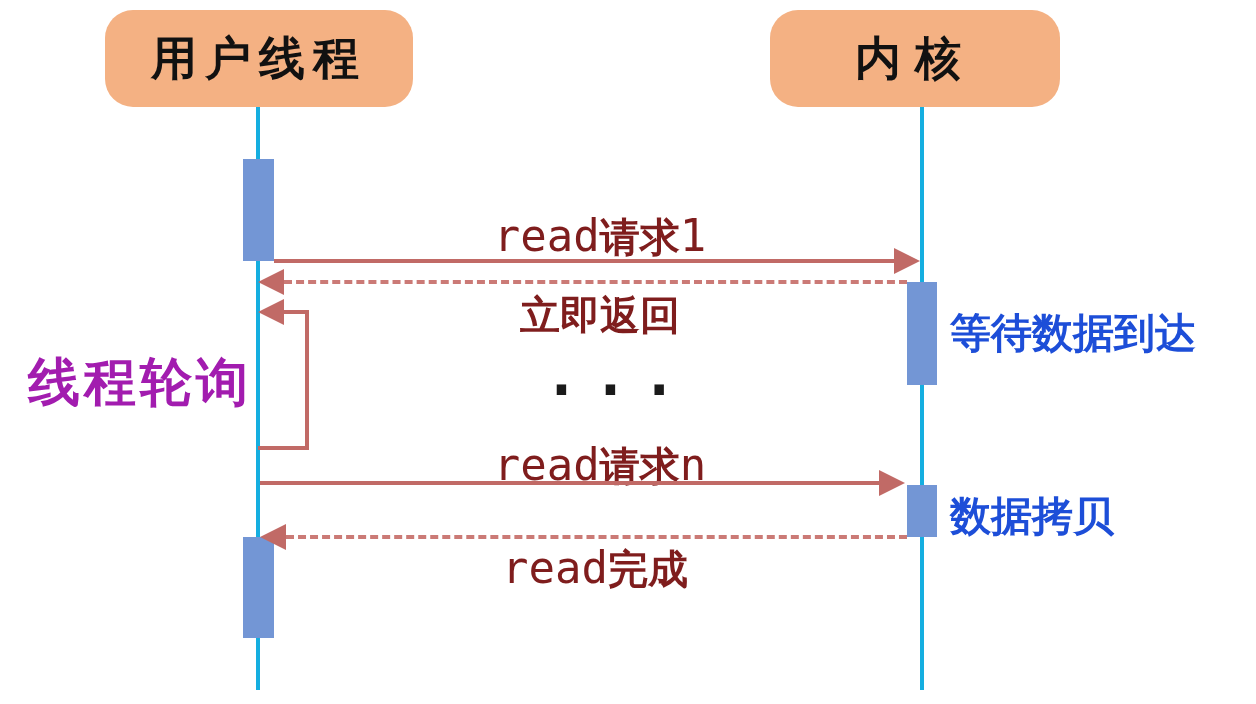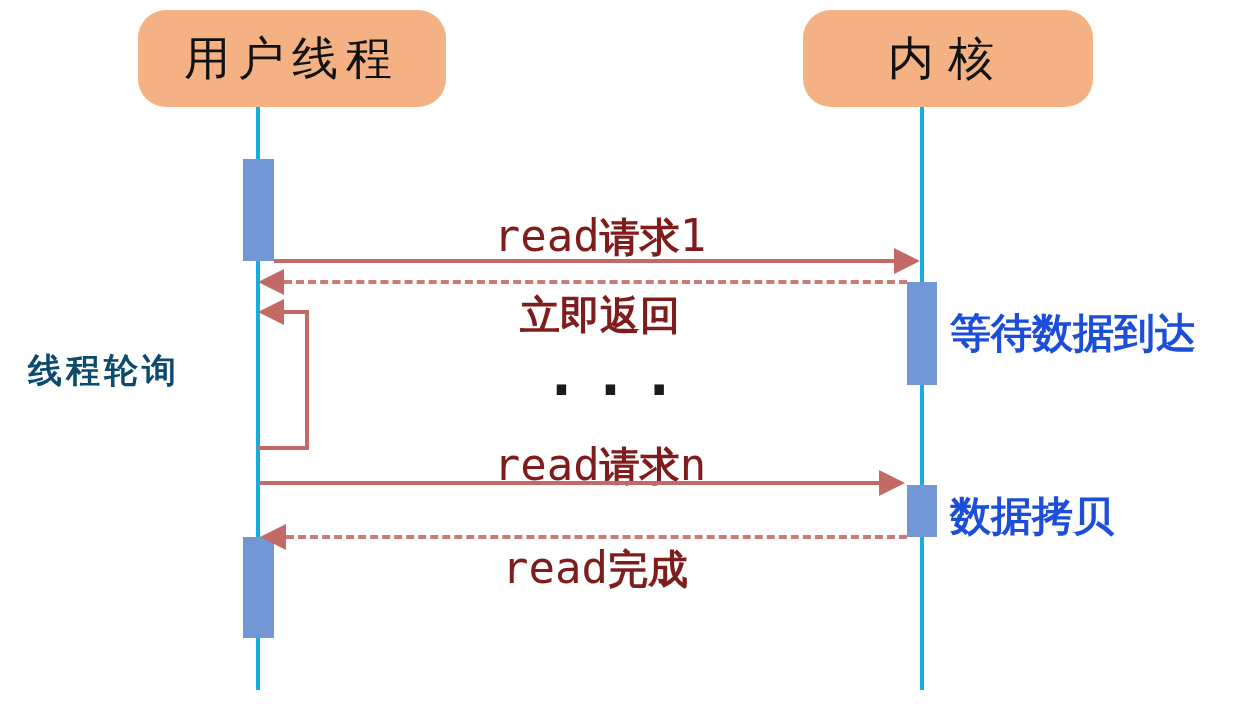--- a/index.html
+++ b/index.html
@@ -11,23 +11,22 @@
     font-family:"Liberation Sans",sans-serif;
     color:#111111;
   }
   .abs{position:absolute;}
 
   
   .actor{
     background:#F4B183;
     border-radius:28px;
     display:flex;align-items:center;justify-content:center;
-    font-size:46px;font-weight:normal;color:#111;
+    font-size:46px;font-weight:bold;color:#111;
     letter-spacing:8px;
-    margin-left:33px;
   }
 
   
   .lifeline{width:4px;background:#15AEE0;}
 
   
   .activation{background:#7396D5;}
 
   
   .shaft-solid{height:4px;background:#C16A66;}
@@ -55,21 +54,21 @@
   }
   .msg .latin{
     font-family:"DejaVu Sans Mono","Liberation Mono",monospace;
     font-weight:normal;
     font-size:44px;
   }
   .note{
     font-size:41px;font-weight:bold;white-space:nowrap;color:#1d4ed8;
   }
   .polling-label{
-    font-size:34px;font-weight:bold;color:#0c4a6e;
+    font-size:52px;font-weight:bold;color:#a21caf;
     letter-spacing:4px;white-space:nowrap;
   }
   .dots{
     font-family:"DejaVu Sans Mono","Liberation Mono",monospace;
     font-size:58px;font-weight:bold;letter-spacing:14px;color:#1a1a1a;
     line-height:60px;
   }
 </style>
 </head>
 <body>

